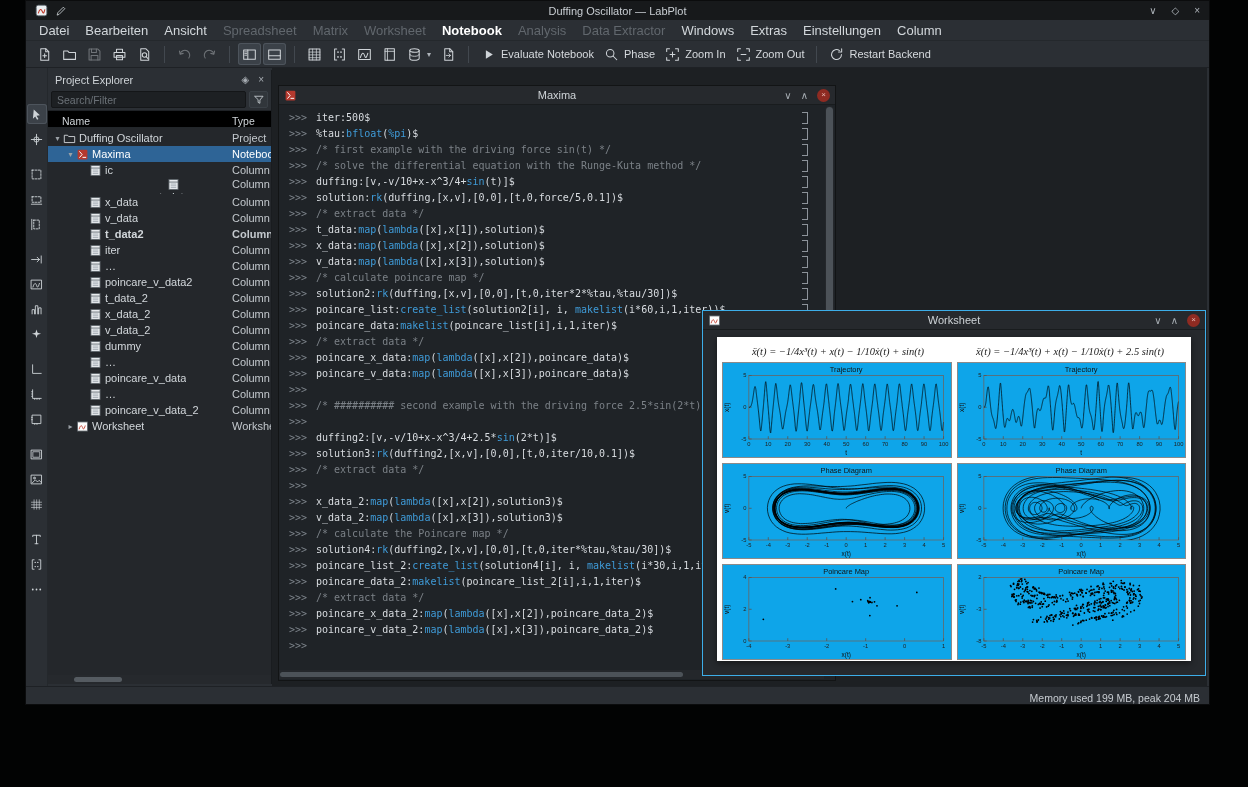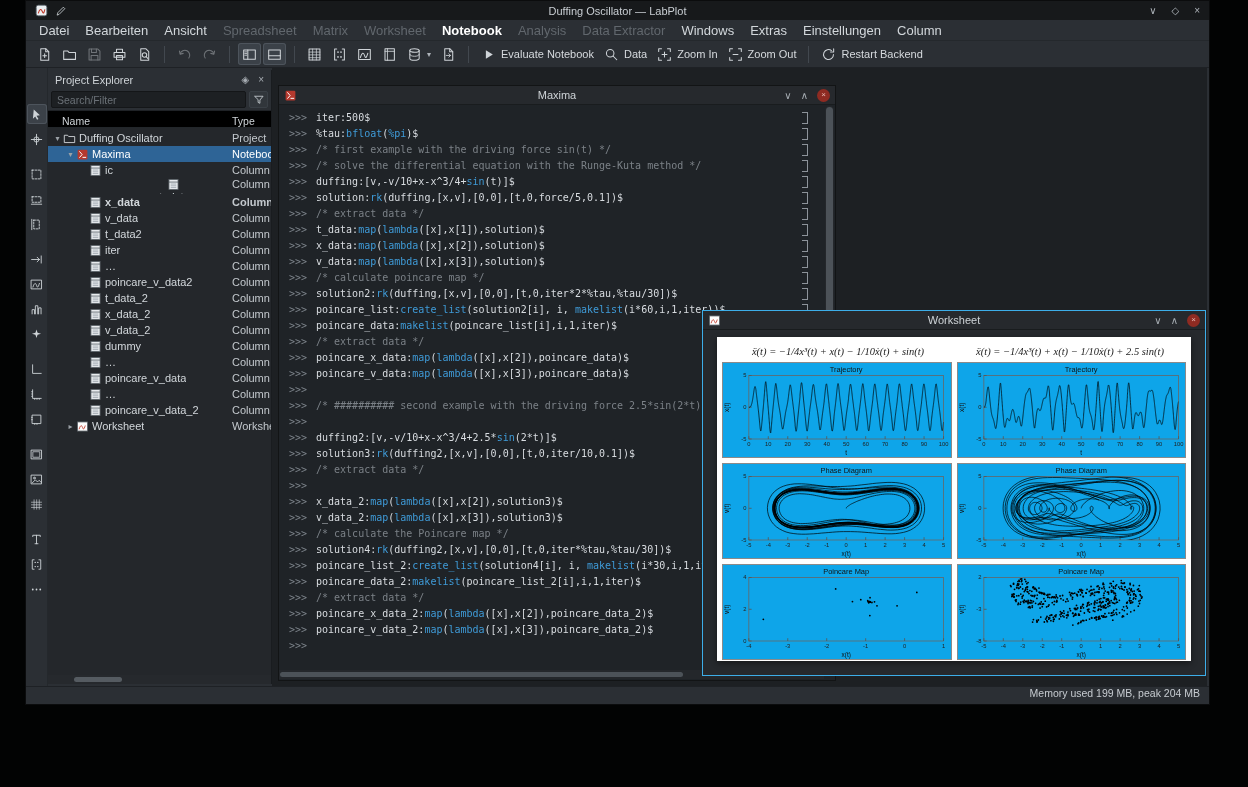--- a/index.html
+++ b/index.html
@@ -110,21 +110,21 @@
   #plots text{font-family:"Liberation Sans","DejaVu Sans",sans-serif}
   .axbox{fill:none;stroke:#666;stroke-width:.8}
   .tick{stroke:#555;stroke-width:.8}
   .tlab{font-size:5.8px;fill:#222}
   .ptitle{font-size:7.5px;fill:#111}
   .alab{font-size:6.5px;fill:#111}
   .curve{fill:none;stroke:#000;stroke-width:.7}
   .dots circle{fill:#000;stroke:none}
   
   #statusbar{position:absolute;left:0;right:0;bottom:0;height:18px;background:#2b2f34;
-    border-top:1px solid #1e2125;display:flex;align-items:flex-start;justify-content:flex-end;
+    border-top:1px solid #1e2125;display:flex;align-items:flex-end;justify-content:flex-end;
     padding:0 9px;color:#c6cbd0;font-size:10.5px}
 </style>
 </head>
 <body>
 
 <div id="desktop">
   <div id="window">
 
     <div id="titlebar">
       <span class="tb-icons">
@@ -272,21 +272,21 @@
           <svg class="svgi" viewBox="0 0 16 16">
             <path d="M5.2 3.4v9.2l7.4-4.6z" fill="#cfd4d8" stroke="none"></path>
           </svg>
           <span class="tlabel">Evaluate Notebook</span>
         </span>
         <span class="tbtn">
           <svg class="svgi" viewBox="0 0 16 16">
             <circle cx="6.6" cy="6.6" r="4"></circle>
             <path d="M9.6 9.6l4 4"></path>
           </svg>
-          <span class="tlabel">Data</span>
+          <span class="tlabel">Phase</span>
         </span>
         <span class="tbtn">
           <svg class="svgi" viewBox="0 0 16 16">
             <path d="M1.8 4.8v-3h3M11.2 1.8h3v3M14.2 11.2v3h-3M4.8 14.2h-3v-3"></path>
             <path d="M8 5.4v5.2M5.4 8h5.2"></path>
           </svg>
           <span class="tlabel">Zoom In</span>
         </span>
         <span class="tbtn">
           <svg class="svgi" viewBox="0 0 16 16">
@@ -478,21 +478,21 @@
               <span class="ticon">
                 <svg viewBox="0 0 16 16">
                   <rect x="2.4" y="1.8" width="11.2" height="12.4" fill="#e8ebee" stroke="#596066"></rect>
                   <path d="M2.4 5h11.2" stroke="#596066"></path>
                   <path d="M4.6 7.4h6.8M4.6 9.6h6.8M4.6 11.8h6.8" stroke="#9aa2aa"></path>
                 </svg>
               </span>
               <span class="tname">t_data</span>
               <span class="ttype">Column</span>
             </div>
-            <div class="trow" style="padding-left: 30px; font-weight: bold;">
+            <div class="trow" style="padding-left: 30px;">
               <span class="expander"></span>
               <span class="ticon">
                 <svg viewBox="0 0 16 16">
                   <rect x="2.4" y="1.8" width="11.2" height="12.4" fill="#e8ebee" stroke="#596066"></rect>
                   <path d="M2.4 5h11.2" stroke="#596066"></path>
                   <path d="M4.6 7.4h6.8M4.6 9.6h6.8M4.6 11.8h6.8" stroke="#9aa2aa"></path>
                 </svg>
               </span>
               <span class="tname">x_data</span>
               <span class="ttype">Column</span>
@@ -502,21 +502,21 @@
               <span class="ticon">
                 <svg viewBox="0 0 16 16">
                   <rect x="2.4" y="1.8" width="11.2" height="12.4" fill="#e8ebee" stroke="#596066"></rect>
                   <path d="M2.4 5h11.2" stroke="#596066"></path>
                   <path d="M4.6 7.4h6.8M4.6 9.6h6.8M4.6 11.8h6.8" stroke="#9aa2aa"></path>
                 </svg>
               </span>
               <span class="tname">v_data</span>
               <span class="ttype">Column</span>
             </div>
-            <div class="trow" style="padding-left: 30px;">
+            <div class="trow" style="padding-left: 30px; font-weight: bold;">
               <span class="expander"></span>
               <span class="ticon">
                 <svg viewBox="0 0 16 16">
                   <rect x="2.4" y="1.8" width="11.2" height="12.4" fill="#e8ebee" stroke="#596066"></rect>
                   <path d="M2.4 5h11.2" stroke="#596066"></path>
                   <path d="M4.6 7.4h6.8M4.6 9.6h6.8M4.6 11.8h6.8" stroke="#9aa2aa"></path>
                 </svg>
               </span>
               <span class="tname">t_data2</span>
               <span class="ttype">Column</span>

